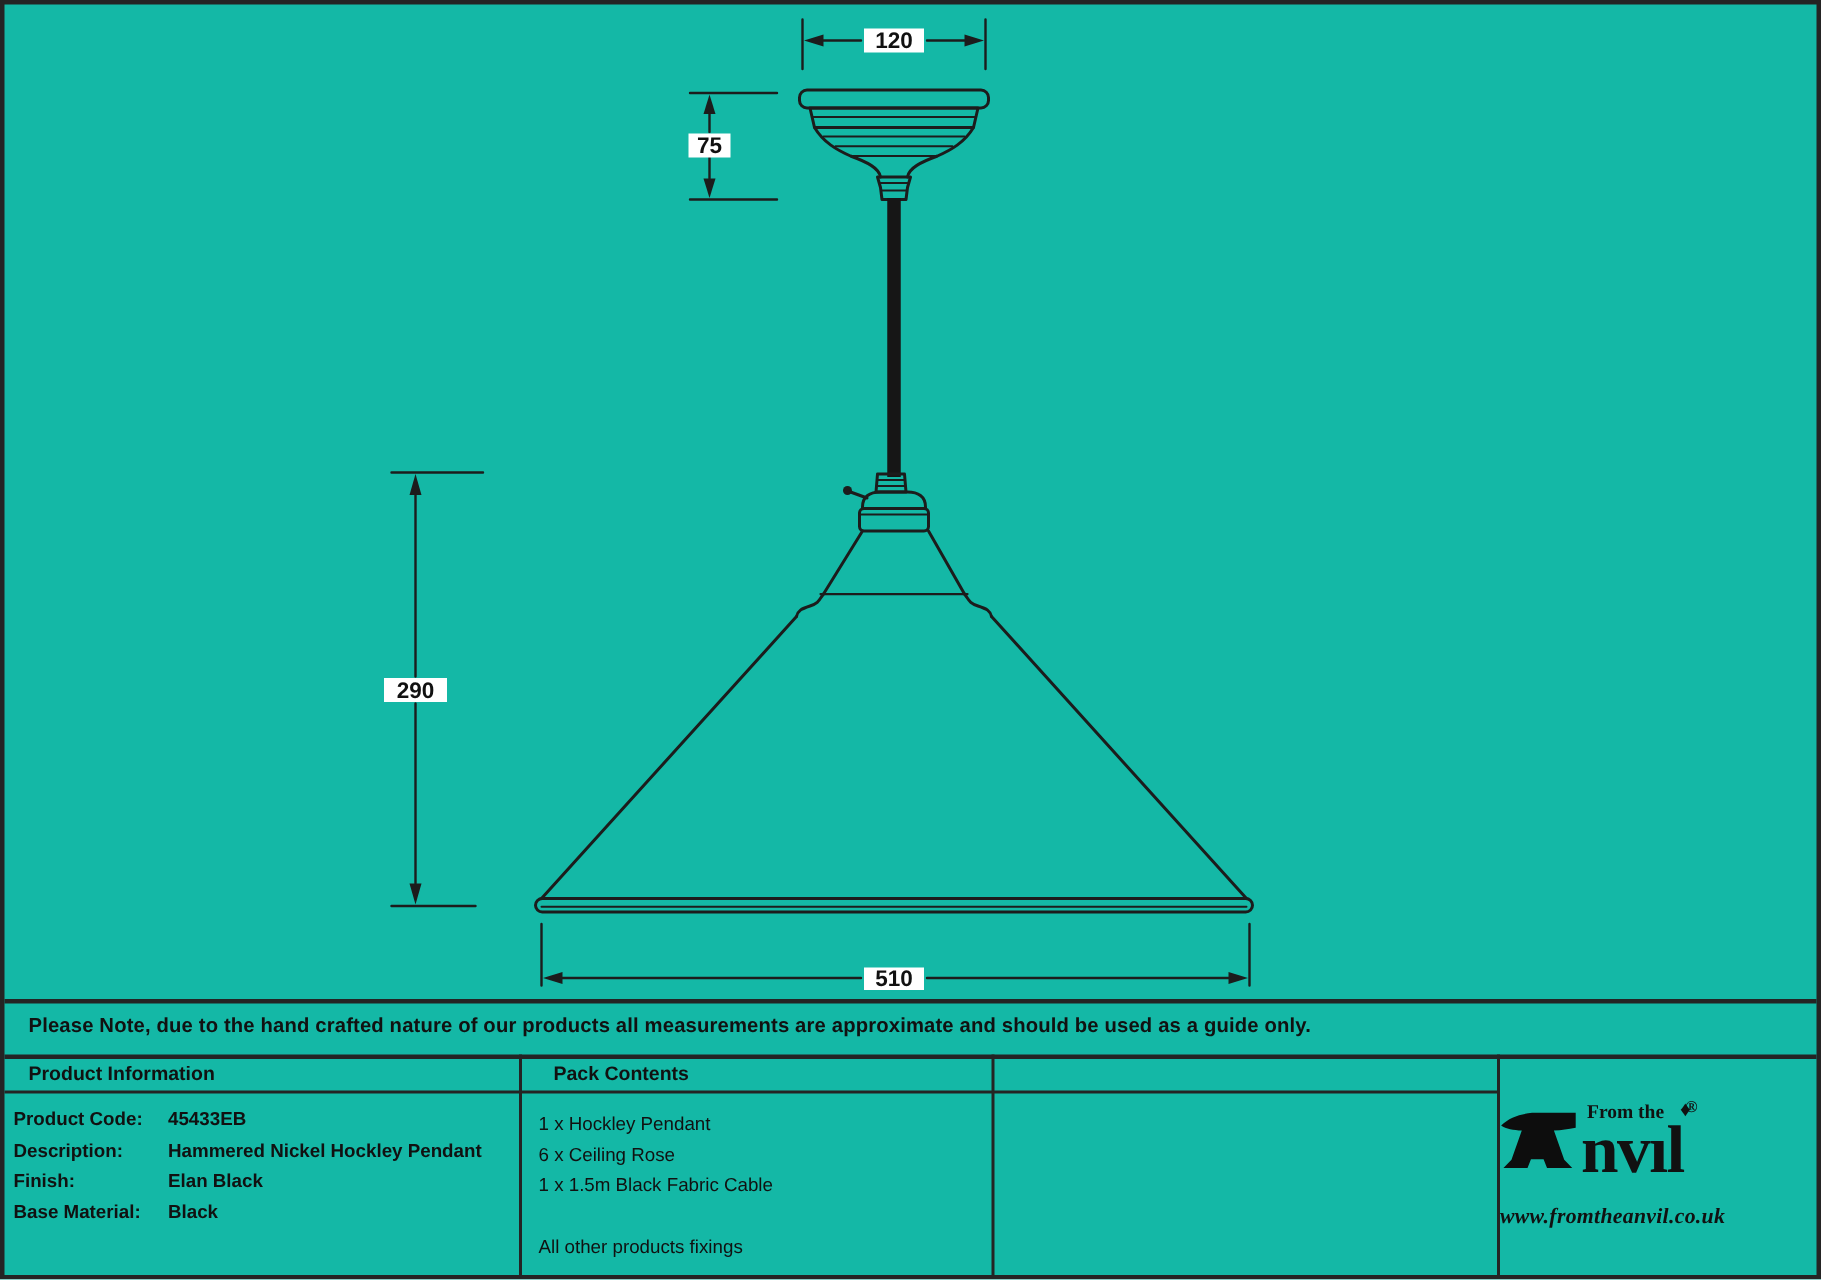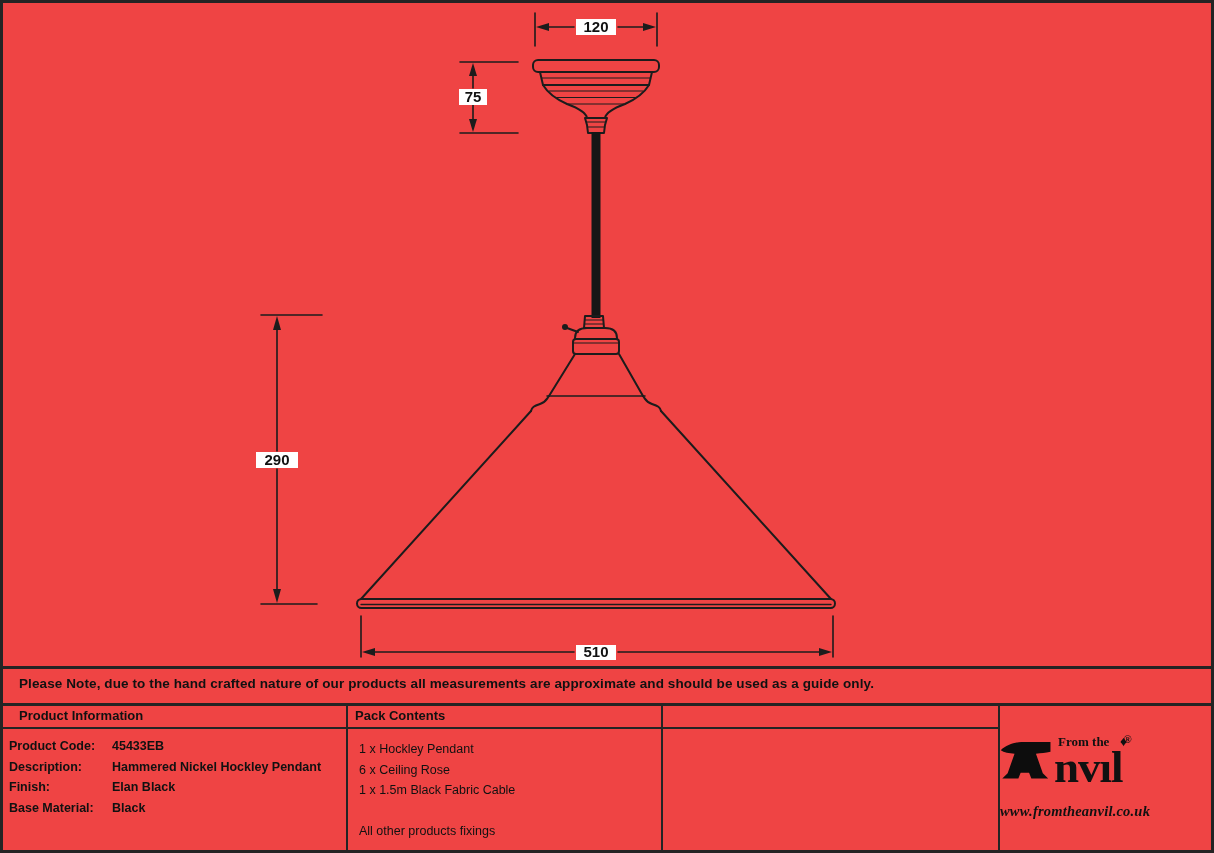--- a/index.html
+++ b/index.html
@@ -1,16 +1,16 @@
 <!DOCTYPE html>
 <html><head>
 <meta charset="utf-8">
 <style>
   html,body{margin:0;padding:0;background:#fff;}
-  #page{position:relative;width:1214px;height:853px;background:#ef4444;overflow:hidden;
+  #page{position:relative;width:1214px;height:853px;background:#14b8a6;overflow:hidden;
         font-family:"Liberation Sans",sans-serif;color:#111;}
   .frame{position:absolute;inset:0;border:3px solid #242424;box-sizing:border-box;}
   .hline{position:absolute;background:#242424;}
   .vline{position:absolute;background:#242424;}
   .drawing-svg{position:absolute;left:0;top:0;}
   .note-text{position:absolute;left:19px;top:676px;font-size:13.5px;font-weight:700;letter-spacing:0.1px;}
   .cell-header{position:absolute;top:708px;font-size:13px;font-weight:700;}
   .pi-grid{position:absolute;left:9px;top:739px;display:grid;grid-template-columns:103px auto;
            grid-auto-rows:20.5px;font-size:12.5px;font-weight:700;align-items:start;}
   .pack-list{position:absolute;left:359px;top:739px;font-size:12.5px;font-weight:400;line-height:20.5px;}
@@ -126,21 +126,21 @@
     <div>Product Code:</div>
     <div>45433EB</div>
     <div>Description:</div>
     <div>Hammered Nickel Hockley Pendant</div>
     <div>Finish:</div>
     <div>Elan Black</div>
     <div>Base Material:</div>
     <div>Black</div>
   </div>
 
-  <div class="cell-header" style="left:355px;text-align:right;">Pack Contents</div>
+  <div class="cell-header" style="left:369px;text-align:right;">Pack Contents</div>
   <div class="pack-list">
     <div>1 x Hockley Pendant</div>
     <div>6 x Ceiling Rose</div>
     <div>1 x 1.5m Black Fabric Cable</div>
     <div class="pack-note">All other products fixings</div>
   </div>
 
   <div class="logo-cell">
     <div class="logo-row">
       <svg width="52" height="50" viewBox="0 0 68 58">

